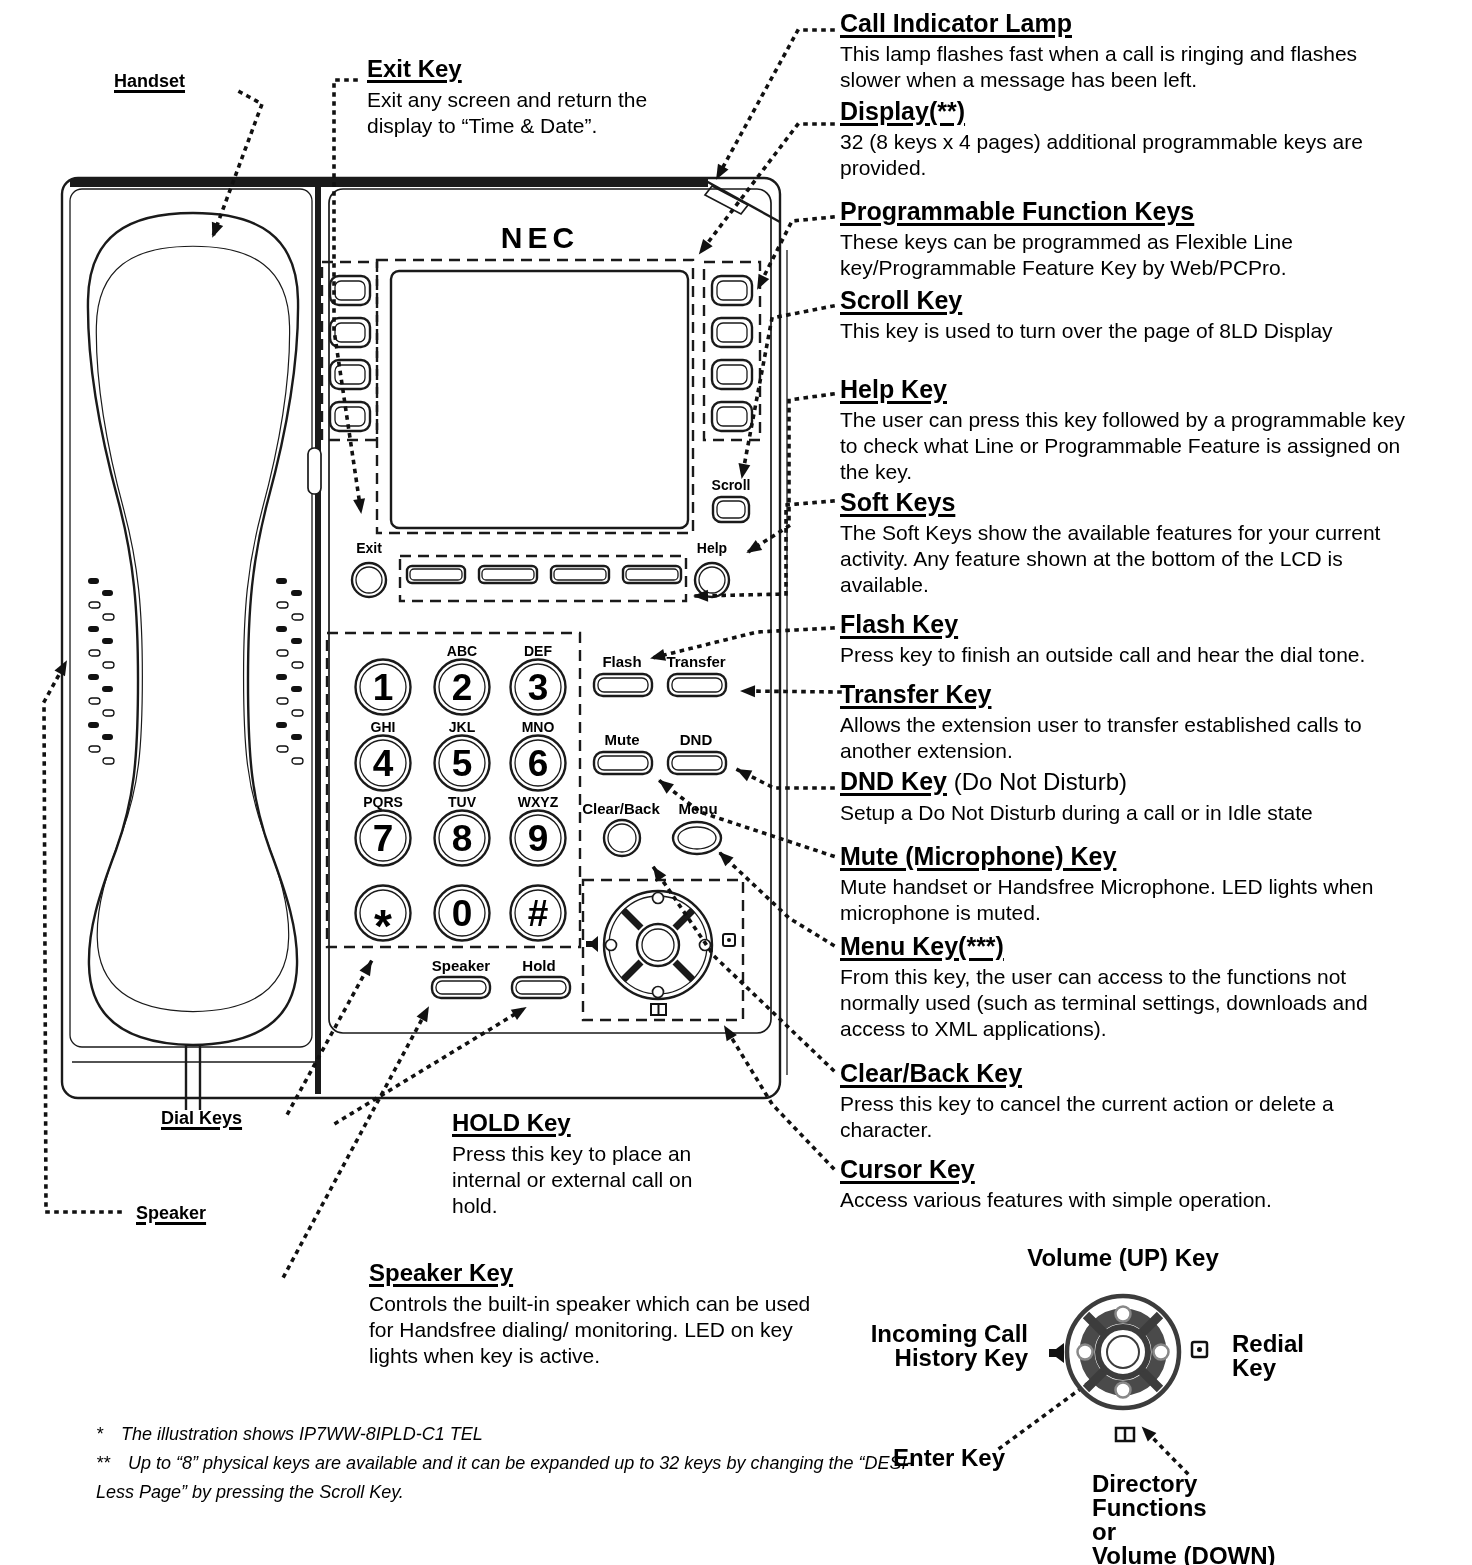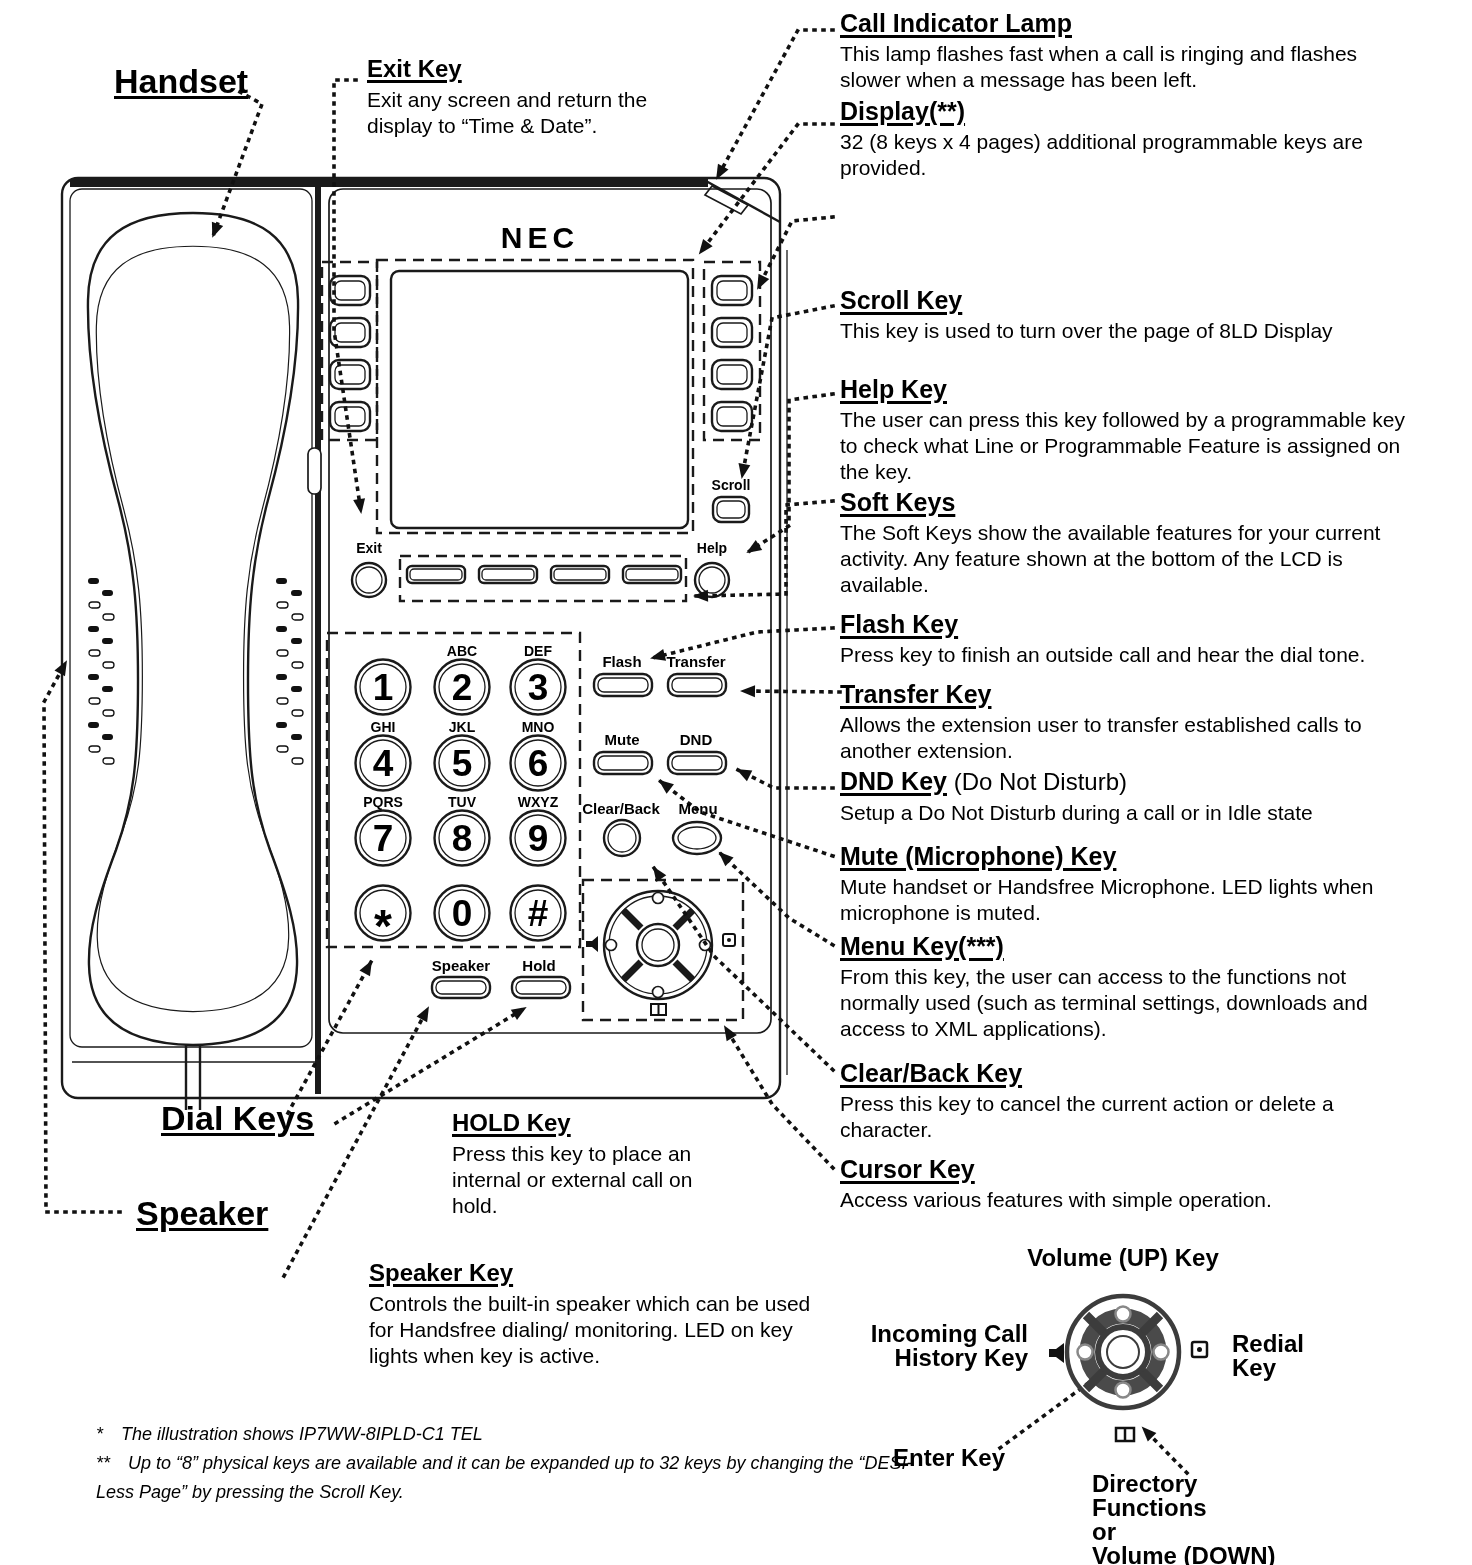--- a/index.html
+++ b/index.html
@@ -14,21 +14,21 @@
   .kl{font-size:15px;font-weight:bold;text-anchor:middle}
   .kls{font-size:14px;font-weight:bold;text-anchor:middle}
   .digit{font-size:37px;font-weight:bold;dominant-baseline:central;text-anchor:middle}
   .star{font-size:46px}
   .letters{font-size:14px;font-weight:bold;text-anchor:middle}
   .co{position:absolute;left:840px;width:575px;}
   .co-h{font-size:25px;font-weight:bold;line-height:30px;margin-bottom:3px;}
   .co-t{text-decoration:underline;text-decoration-thickness:3px;text-underline-offset:3px;}
   .co-sfx{font-weight:normal;font-size:24px;}
   .co-d{font-size:21px;line-height:26px;}
-  .lbl-h{position:absolute;font-size:34px;font-weight:bold;text-decoration:underline;
+  .lbl-h{position:absolute;font-size:18px;font-weight:bold;text-decoration:underline;
          text-decoration-thickness:3px;text-underline-offset:3px;line-height:30px;text-align:center;}
   .lco{position:absolute;}
   .lco .co-h{font-size:24px;}
   .dtl{position:absolute;font-size:24px;font-weight:bold;line-height:24px;}
   .footnotes{position:absolute;font-size:18px;font-style:italic;line-height:29px;}
   .fn-m{margin-right:18px;}
 </style>
 </head>
 <body>
 
@@ -349,20 +349,24 @@
 </div>
 
 <div class="co" style="top:8px">
   <div class="co-h"><span class="co-t">Call Indicator Lamp</span></div>
   <div class="co-d">This lamp flashes fast when a call is ringing and flashes slower when a message has been left.</div>
 </div>
 <div class="co" style="top:96px">
   <div class="co-h"><span class="co-t">Display(**)</span></div>
   <div class="co-d">32 (8 keys x 4 pages) additional programmable keys are provided.</div>
 </div>
+<div class="co" style="top:196px">
+  <div class="co-h"><span class="co-t">Programmable Function Keys</span></div>
+  <div class="co-d">These keys can be programmed as Flexible Line key/Programmable Feature Key by Web/PCPro.</div>
+</div>
 <div class="co" style="top:285px">
   <div class="co-h"><span class="co-t">Scroll Key</span></div>
   <div class="co-d">This key is used to turn over the page of 8LD Display</div>
 </div>
 <div class="co" style="top:374px">
   <div class="co-h"><span class="co-t">Help Key</span></div>
   <div class="co-d">The user can press this key followed by a programmable key to check what Line or Programmable Feature is assigned on the key.</div>
 </div>
 <div class="co" style="top:487px">
   <div class="co-h"><span class="co-t">Soft Keys</span></div>

